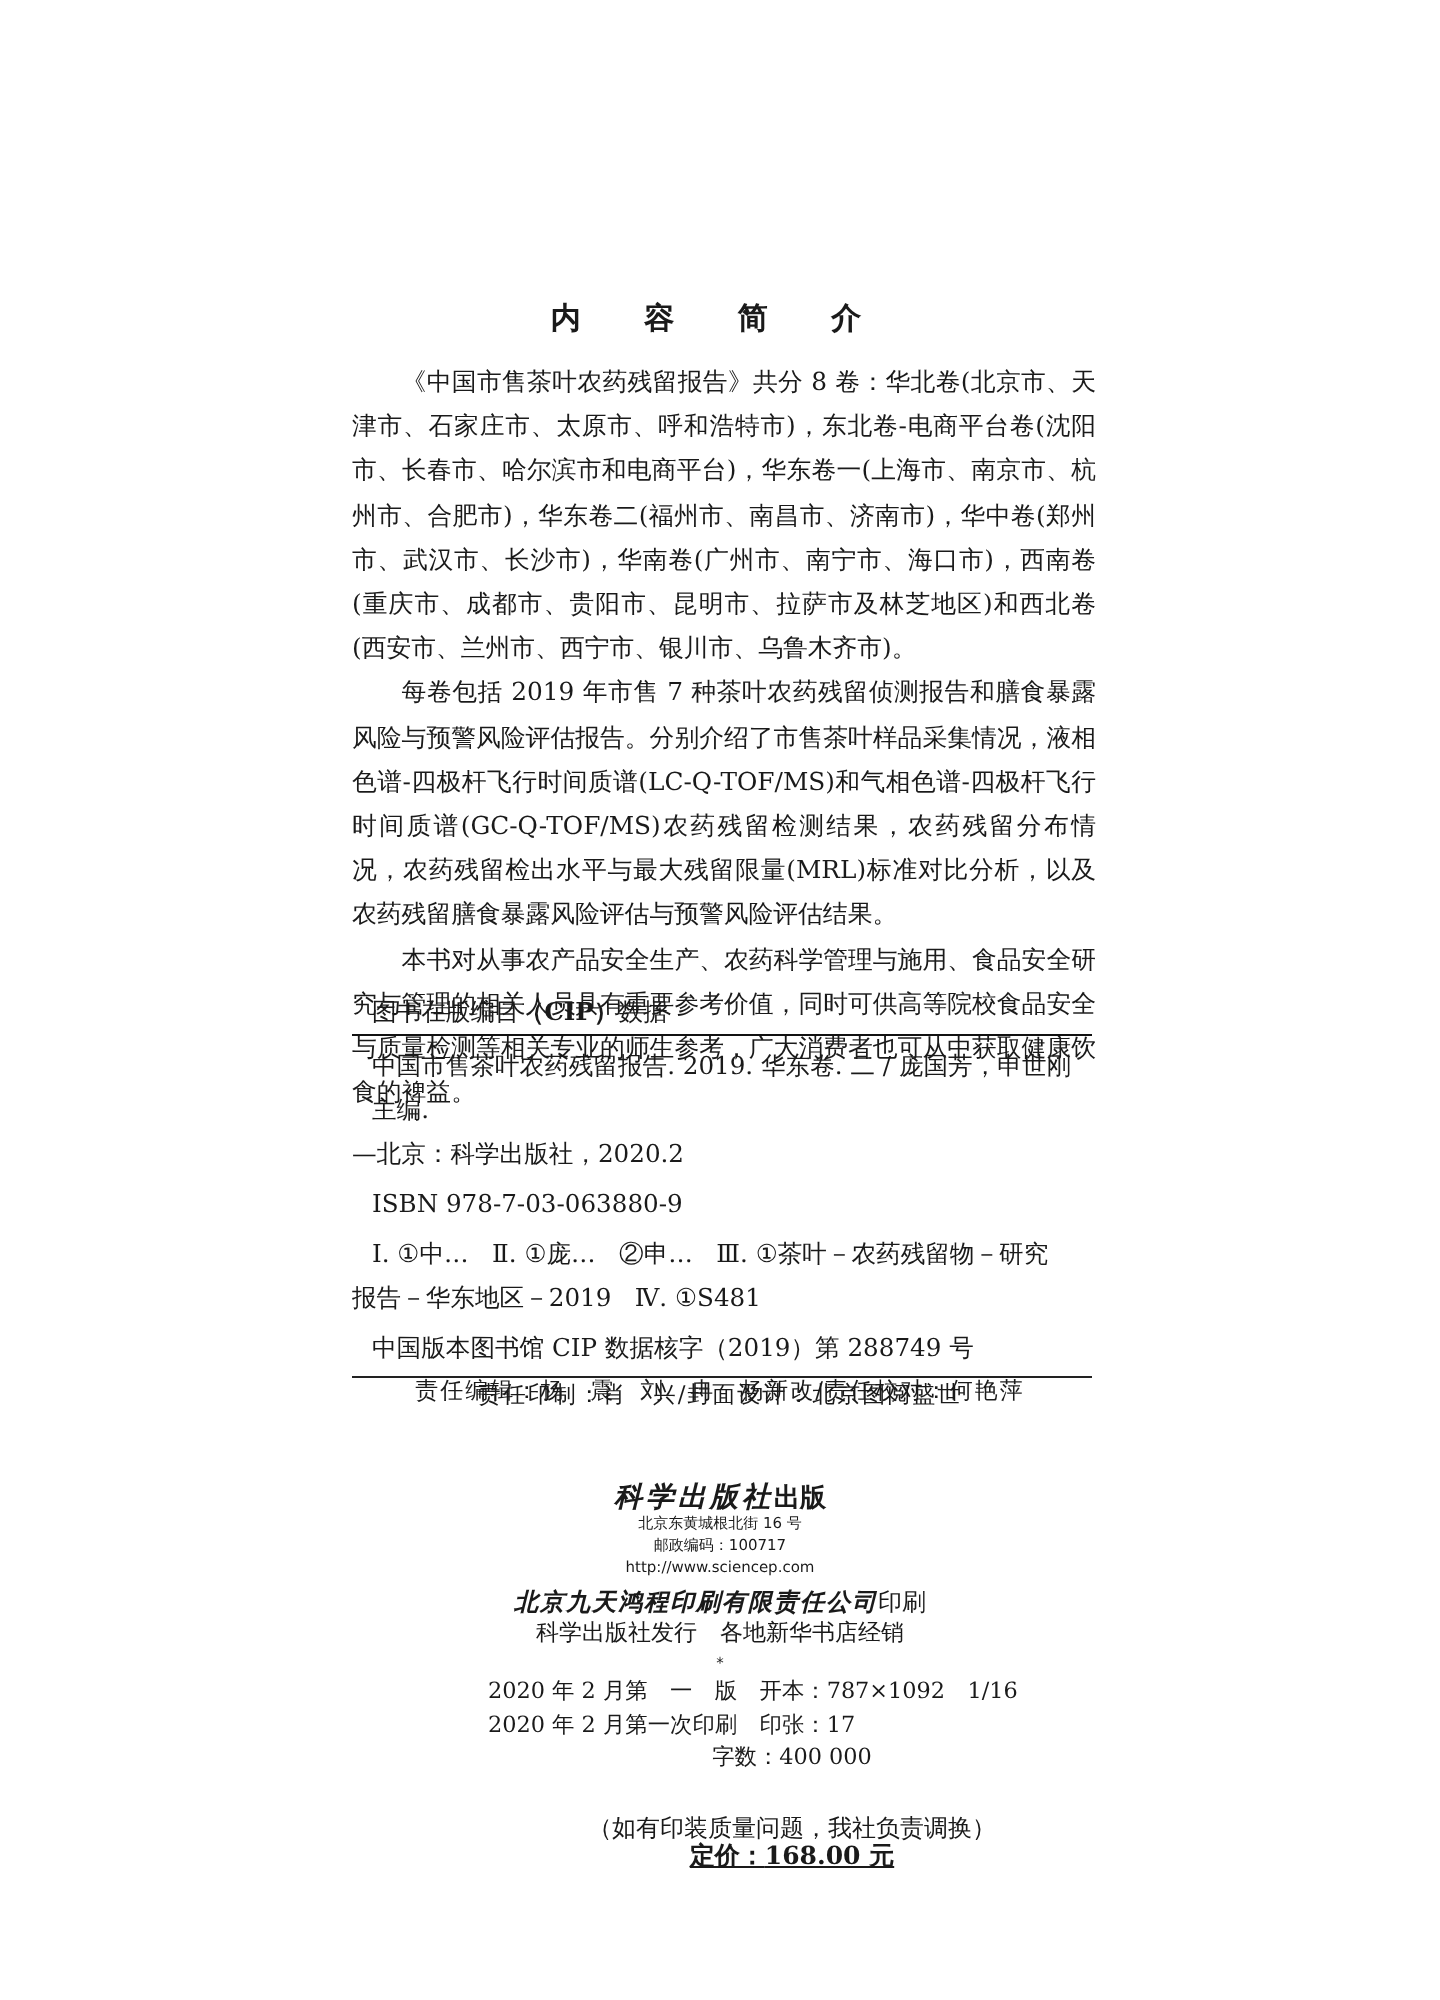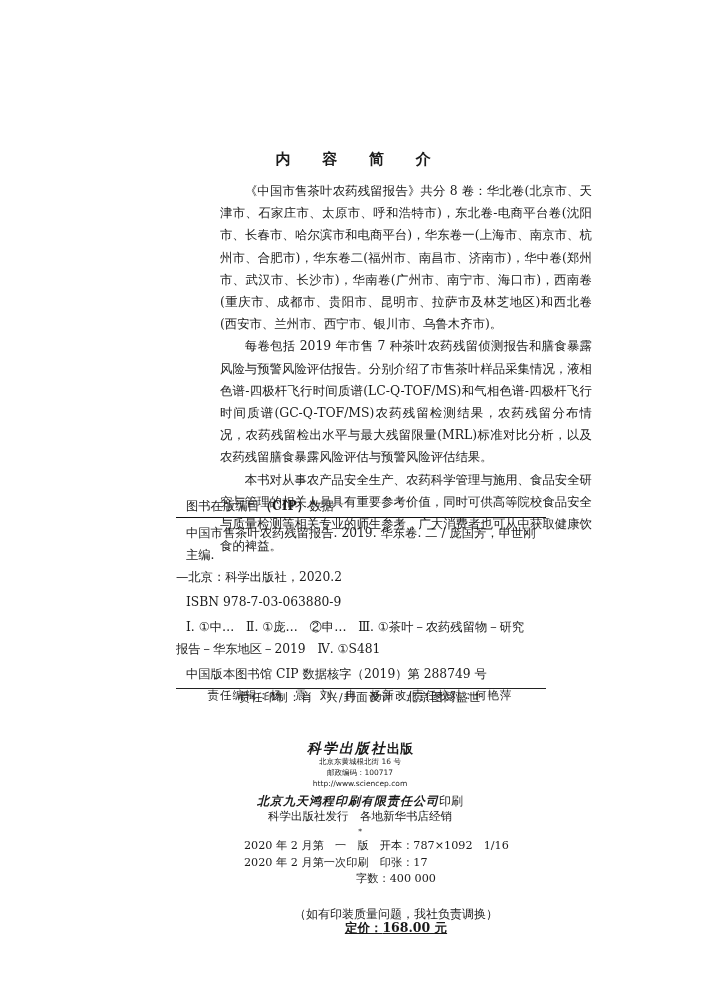--- a/index.html
+++ b/index.html
@@ -2,21 +2,21 @@
 <html><head>
 <meta charset="utf-8">
 <style>
   html, body { margin: 0; padding: 0; background: #ffffff; }
   body { width: 720px; height: 1000px; position: relative; overflow: hidden;
          font-family: "DejaVu Serif", "Liberation Serif", serif; color: #1a1a1a; }
   .page { position: absolute; left: 0; top: 0; width: 720px; height: 1000px; }
   .title { position: absolute; left: 0; width: 720px; top: 150px; text-align: center;
            font-size: 15px; font-weight: bold; letter-spacing: 14px; font-family: Liberation Serif, serif; }
   .intro { position: absolute; left: 176px; width: 372px; top: 180px; font-size: 12.4px; line-height: 22.2px;
-           text-align: justify; margin-left: 44px; }
+           text-align: justify; }
   .intro p { margin: 0; text-indent: 2em; }
   .cip { position: absolute; left: 176px; width: 370px; top: 496px; font-size: 12.3px; }
   .cip-head { height: 20px; line-height: 20px; padding-left: 10px; font-family: "DejaVu Sans", sans-serif; }
   .cip-head b { font-family: "DejaVu Serif", serif; }
   .rule-thick { height: 0; border-top: 1.6px solid #111; margin-top: 1px; }
   .rule-thin { height: 0; border-top: 1px solid #222; }
   .cip-body { padding-top: 4px; line-height: 22px; }
   .cip-body .ind { padding-left: 10px; }
   .cip-body .gap { margin-top: 3px; }
   .credits { position: absolute; left: 0; width: 720px; text-align: center; font-size: 11.5px;

